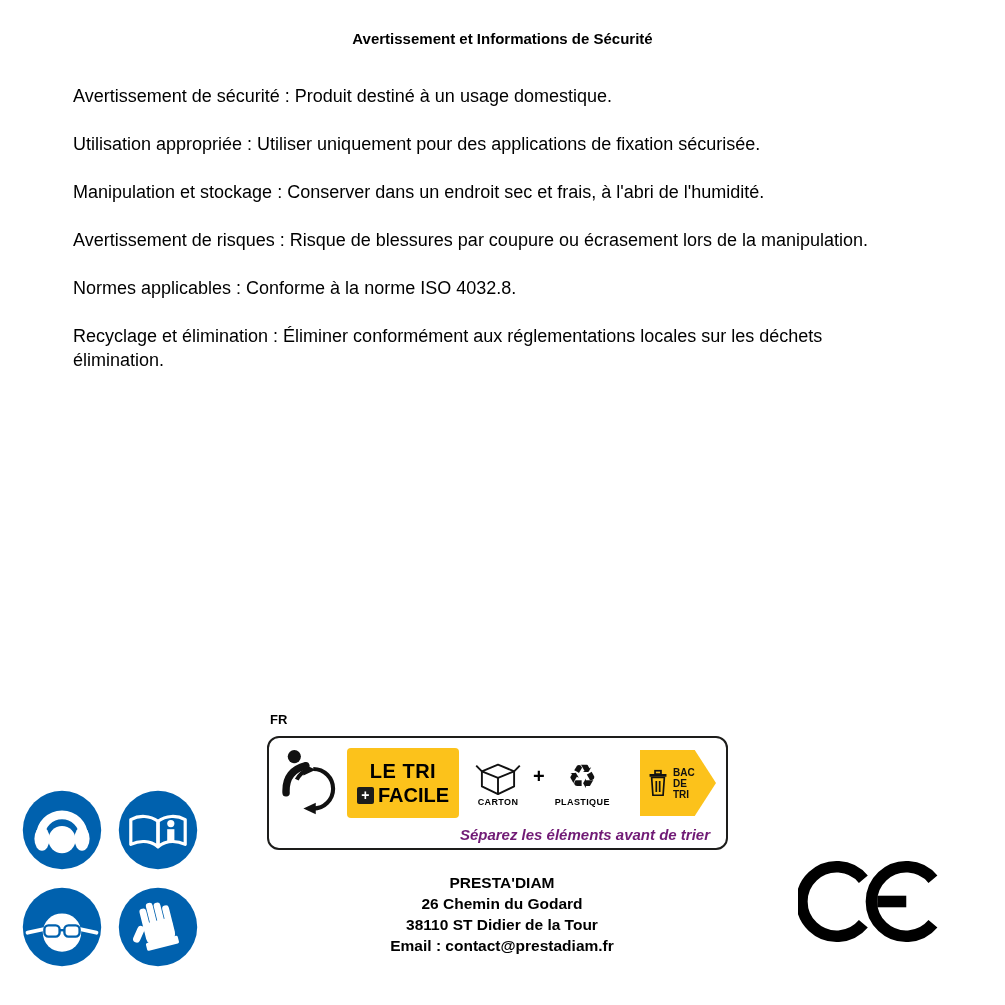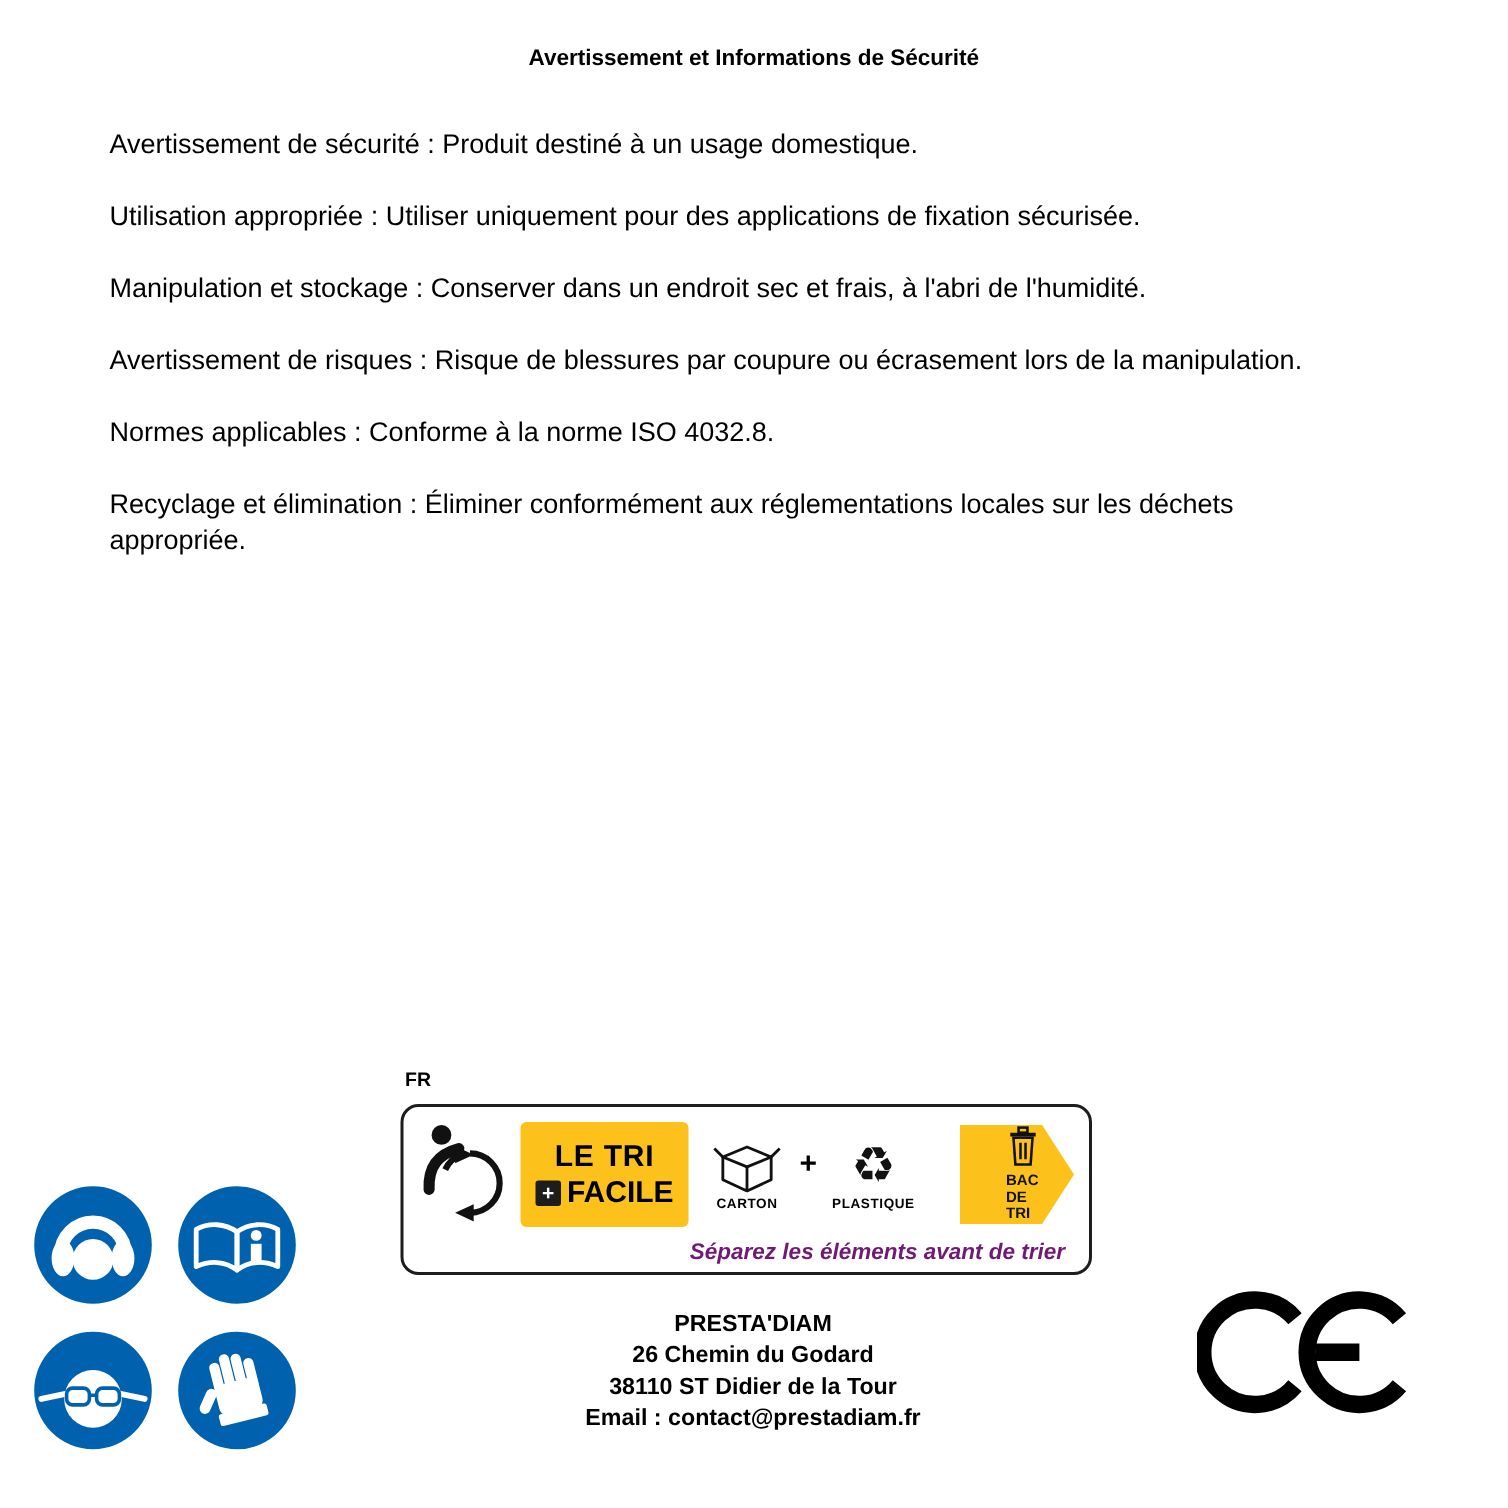--- a/index.html
+++ b/index.html
@@ -34,21 +34,21 @@
   .tri-line2{display:flex;align-items:center;gap:4px;font-size:20px;margin-top:1px;}
   .plus-box{width:17px;height:17px;background:#1d1d1b;color:#fff;display:flex;align-items:center;
             justify-content:center;font-size:14px;line-height:1;border-radius:2px;font-weight:bold;}
   .materials{display:flex;align-items:center;margin-left:14px;gap:9px;}
   .material{display:flex;flex-direction:column;align-items:center;}
   .material-label{font-size:9px;font-weight:bold;letter-spacing:.4px;margin-top:2px;}
   .mat-sep{font-size:20px;font-weight:bold;margin:0 1px 14px 1px;}
   .recycle-glyph{font-size:33px;line-height:36px;color:#111;}
   .bin-arrow{margin-left:auto;width:76px;height:66px;background:var(--label-yellow,#FCC21B);
              clip-path:polygon(0 0,72% 0,100% 50%,72% 100%,0 100%);
-             display:flex;align-items:center;padding-left:7px;box-sizing:border-box;gap:4px;flex-direction:column;}
+             display:flex;align-items:center;padding-left:7px;box-sizing:border-box;gap:4px;}
   .bin-text{font-size:10px;font-weight:bold;line-height:11px;color:#111;}
   .tagline{font-style:italic;font-weight:bold;font-size:15px;text-align:right;
            padding:3px 16px 0 0;color:#701a75;}
 
   
   .resp-block{position:absolute;left:252px;top:872px;width:500px;text-align:center;
               font-weight:bold;font-size:15.5px;line-height:21px;}
 
   
   .ce-mark{position:absolute;left:798px;top:853px;}
@@ -71,21 +71,21 @@
       <span class="line">Manipulation et stockage : Conserver dans un endroit sec et frais, à l'abri de l'humidité.</span>
     </div>
     <div class="para">
       <span class="line">Avertissement de risques : Risque de blessures par coupure ou écrasement lors de la manipulation.</span>
     </div>
     <div class="para">
       <span class="line">Normes applicables : Conforme à la norme ISO 4032.8.</span>
     </div>
     <div class="para">
       <span class="line">Recyclage et élimination : Éliminer conformément aux réglementations locales sur les déchets</span>
-      <span class="line">appropriée.</span>
+      <span class="line">élimination.</span>
     </div>
   </div>
 
   <div class="picto-grid">
 
     <svg class="picto" viewBox="0 0 100 100">
       <circle class="picto-bg" cx="50" cy="50" r="49"></circle>
       <path d="M23 58 A27 27 0 0 1 77 58" fill="none" stroke="#fff" stroke-width="11" stroke-linecap="round"></path>
       <circle cx="50" cy="62" r="17" fill="#fff"></circle>
       <ellipse cx="25" cy="61" rx="9.5" ry="15" fill="#fff"></ellipse>

